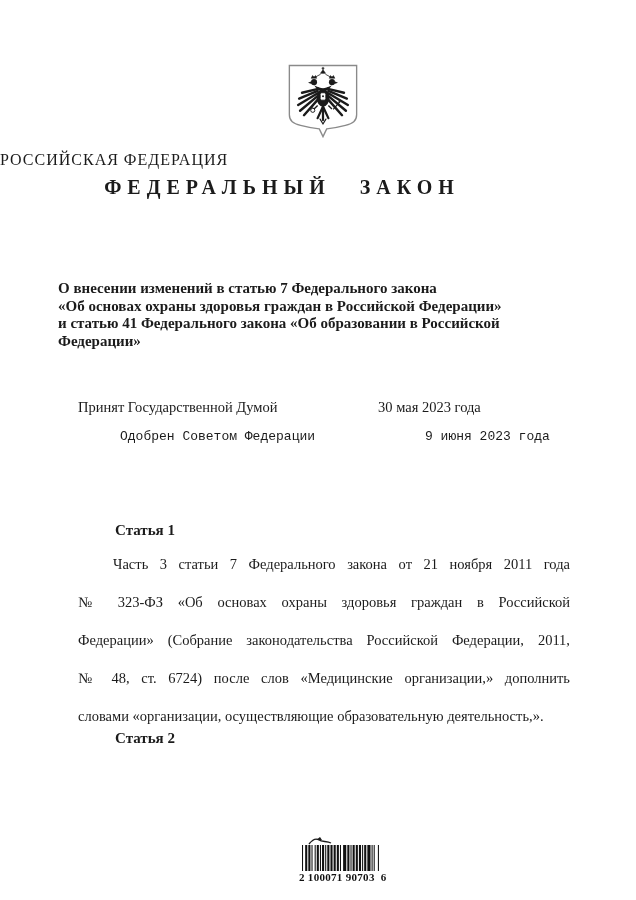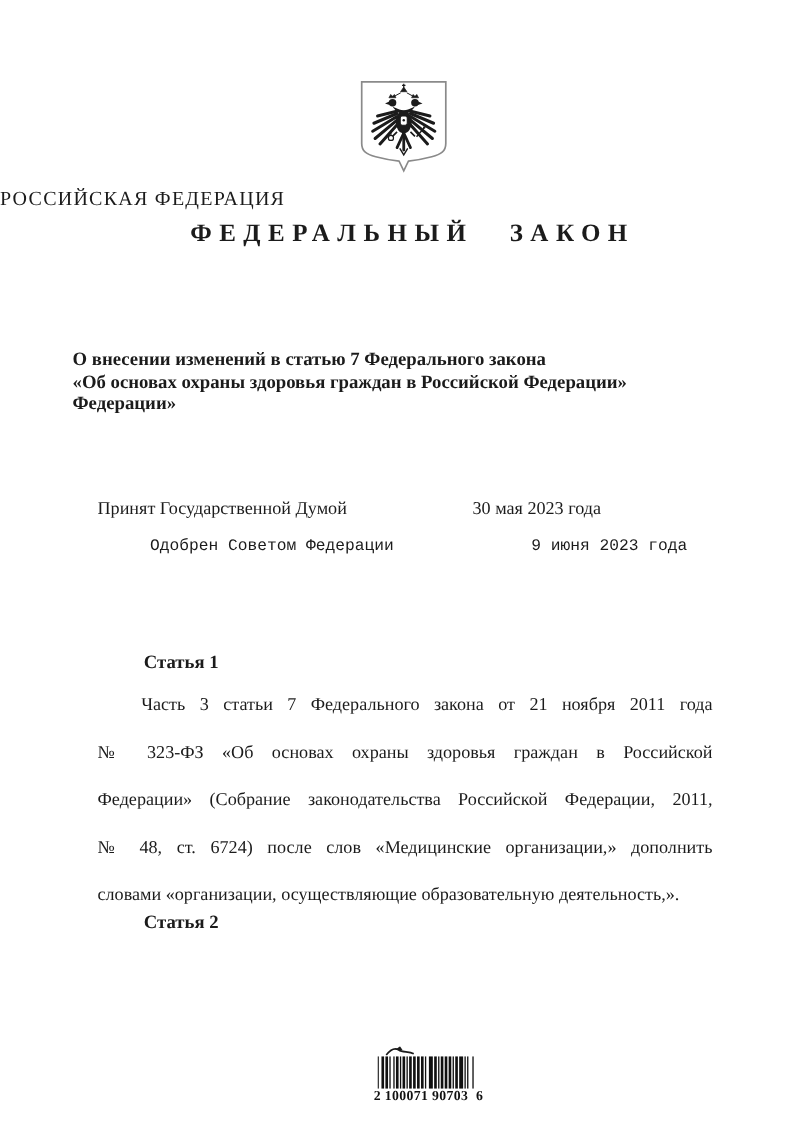--- a/index.html
+++ b/index.html
@@ -32,21 +32,20 @@
   .doc-type {
     position: absolute;
     top: 176px;
     left: 0;
     width: 564px;
     text-align: center;
     font-size: 20px;
     font-weight: bold;
     letter-spacing: 6px;
     word-spacing: 18px;
-    padding-left: 48px;
   }
   .law-title {
     position: absolute;
     top: 280px;
     left: 58px;
     width: 520px;
     text-align: left;
     font-weight: bold;
     font-size: 15px;
     line-height: 17.5px;
@@ -158,20 +157,21 @@
       </g>
     </svg>
   </div>
 
   <div class="country">РОССИЙСКАЯ ФЕДЕРАЦИЯ</div>
   <div class="doc-type">ФЕДЕРАЛЬНЫЙ ЗАКОН</div>
 
   <div class="law-title">
     <div>О внесении изменений в статью 7 Федерального закона</div>
     <div>«Об основах охраны здоровья граждан в Российской Федерации»</div>
+    <div>и статью 41 Федерального закона «Об образовании в Российской</div>
     <div>Федерации»</div>
   </div>
 
   <div class="adoption-label row-passed col-label">Принят Государственной Думой</div>
   <div class="adoption-date  row-passed col-date">30 мая 2023 года</div>
   <div class="adoption-label typewriter col-label">Одобрен Советом Федерации</div>
   <div class="adoption-date  typewriter col-date">9 июня 2023 года</div>
 
   <div class="article-heading heading-1">Статья 1</div>
   <div class="body-block para-1">

